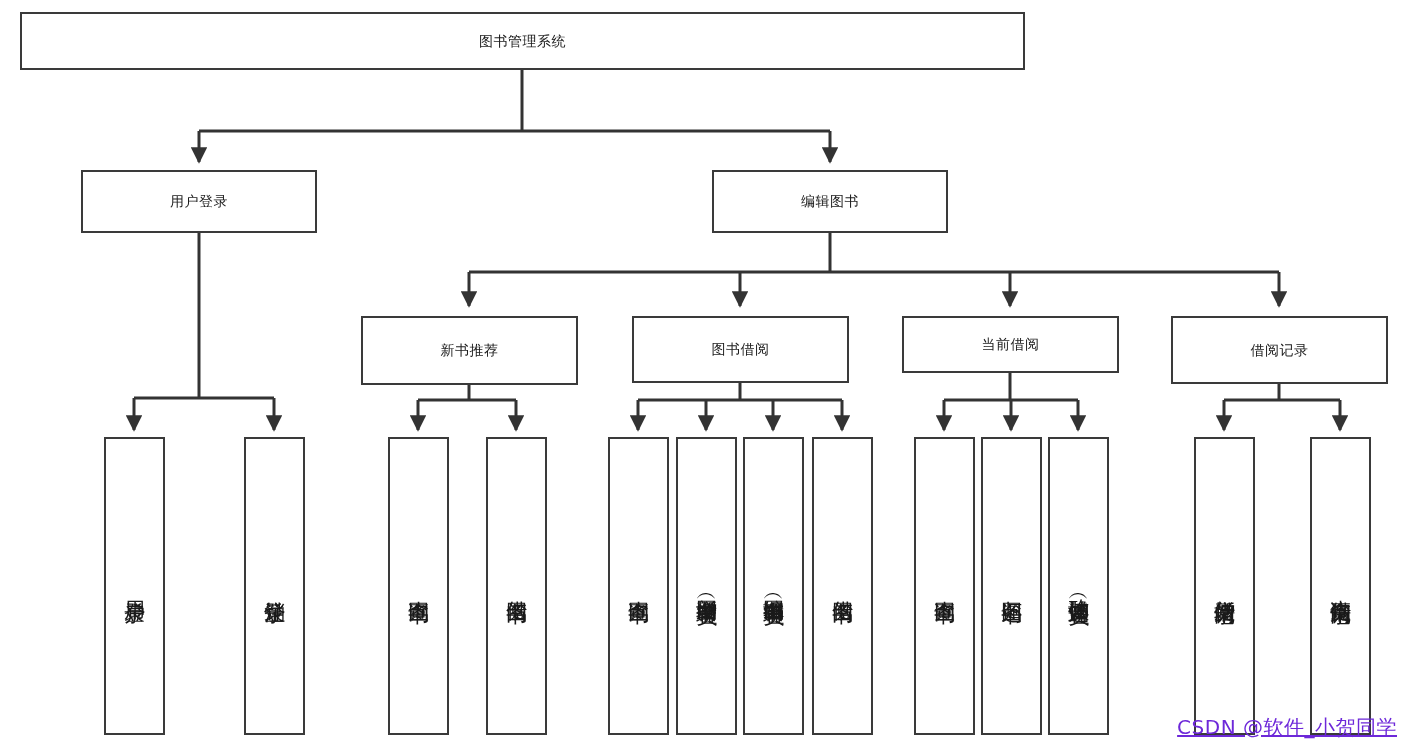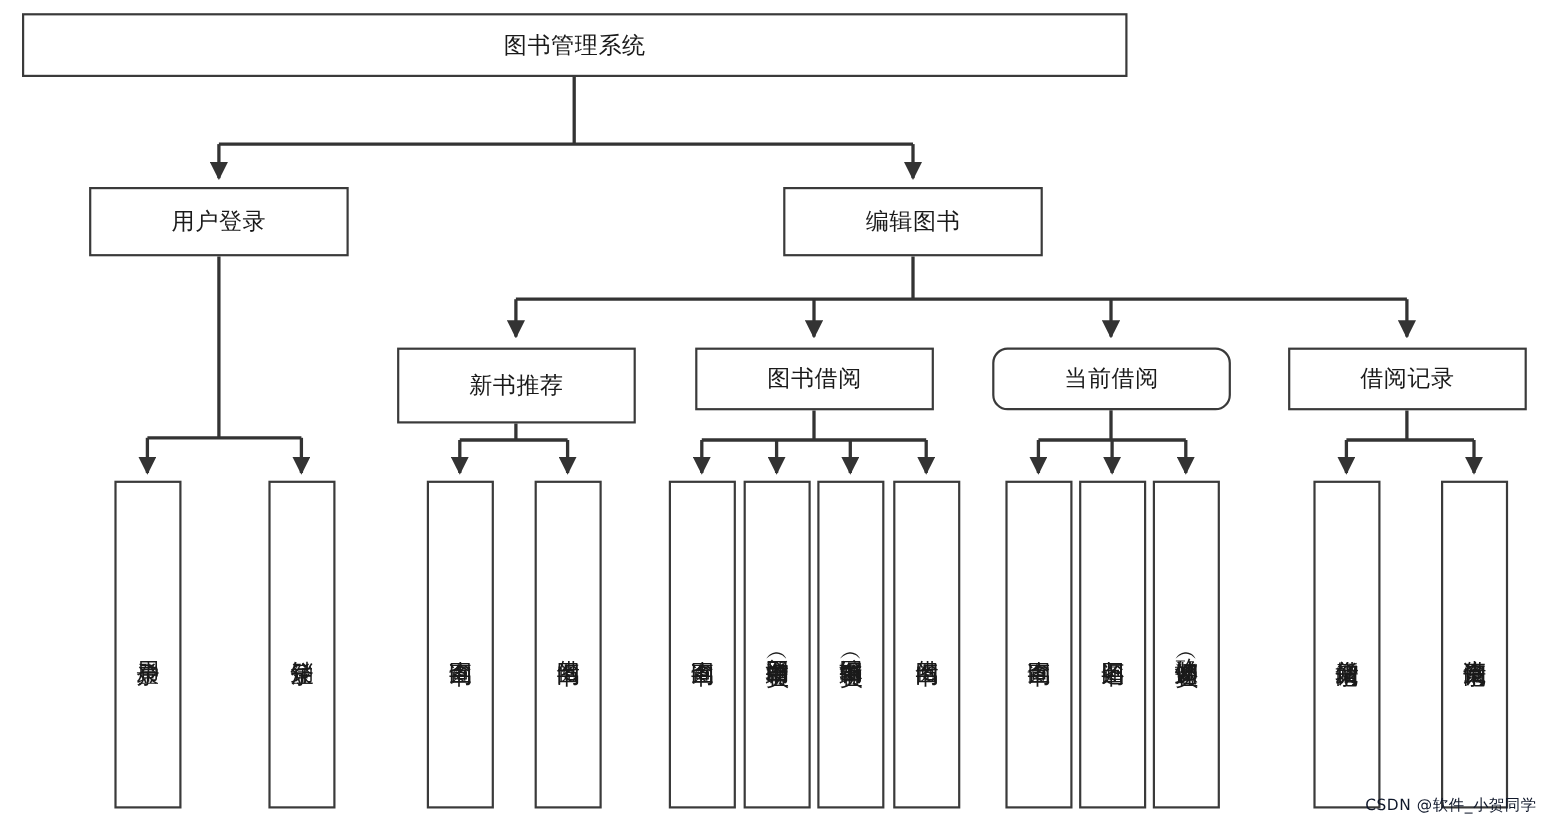--- a/index.html
+++ b/index.html
@@ -35,44 +35,45 @@
     justify-content: center;
     color: #1a1a1a;
     z-index: 2;
   }
   .node-label {
     display: block;
     line-height: 1.18;
     letter-spacing: 0.5px;
   }
   .node.horizontal .node-label {
-    font-size: 21px;
+    font-size: 14px;
     white-space: nowrap;
   }
   .node.vertical {
     align-items: center;
     justify-content: center;
   }
   .node.vertical .node-label {
     writing-mode: vertical-rl;
     text-orientation: upright;
     font-size: 21px;
     line-height: 1.16;
     letter-spacing: 1px;
     white-space: nowrap;
   }
   #watermark {
     position: absolute;
     right: 8px;
     bottom: 6px;
-    font-size: 14px;
-    color: #0f172a;
+    font-size: 20px;
+    color: #6d28d9;
     z-index: 5;
     white-space: nowrap;
     letter-spacing: 0.5px;
+    text-decoration: underline;
   }
 </style>
 </head>
 <body>
 
 <div id="diagram-root">
 
   <svg id="diagram-svg" viewBox="0 0 1405 747" xmlns="http://www.w3.org/2000/svg">
     <defs>
       <marker id="arrow" viewBox="0 0 10 10" refX="9" refY="5" markerWidth="5.5" markerHeight="5.5" orient="auto-start-reverse">
@@ -130,27 +131,27 @@
   <div class="node horizontal" style="left:81px; top:170px; width:236px; height:63px;">
     <span class="node-label">用户登录</span>
   </div>
   <div class="node horizontal" style="left:712px; top:170px; width:236px; height:63px;">
     <span class="node-label">编辑图书</span>
   </div>
 
   <div class="node horizontal" style="left:361px; top:316px; width:217px; height:69px;">
     <span class="node-label">新书推荐</span>
   </div>
-  <div class="node horizontal" style="left:632px; top:316px; width:217px; height:57px;">
+  <div class="node horizontal" style="left:632px; top:316px; width:217px; height:67px;">
     <span class="node-label">图书借阅</span>
   </div>
-  <div class="node horizontal" style="left:902px; top:316px; width:217px; height:57px;border-radius:14px;">
+  <div class="node horizontal" style="left:902px; top:316px; width:217px; height:57px;">
     <span class="node-label">当前借阅</span>
   </div>
-  <div class="node horizontal" style="left:1171px; top:316px; width:217px; height:57px;">
+  <div class="node horizontal" style="left:1171px; top:316px; width:217px; height:68px;">
     <span class="node-label">借阅记录</span>
   </div>
 
   <div class="node vertical" style="left:104px; top:437px; width:61px; height:298px;">
     <span class="node-label">用户登录</span>
   </div>
   <div class="node vertical" style="left:244px; top:437px; width:61px; height:298px;">
     <span class="node-label">注销登录</span>
   </div>
 

